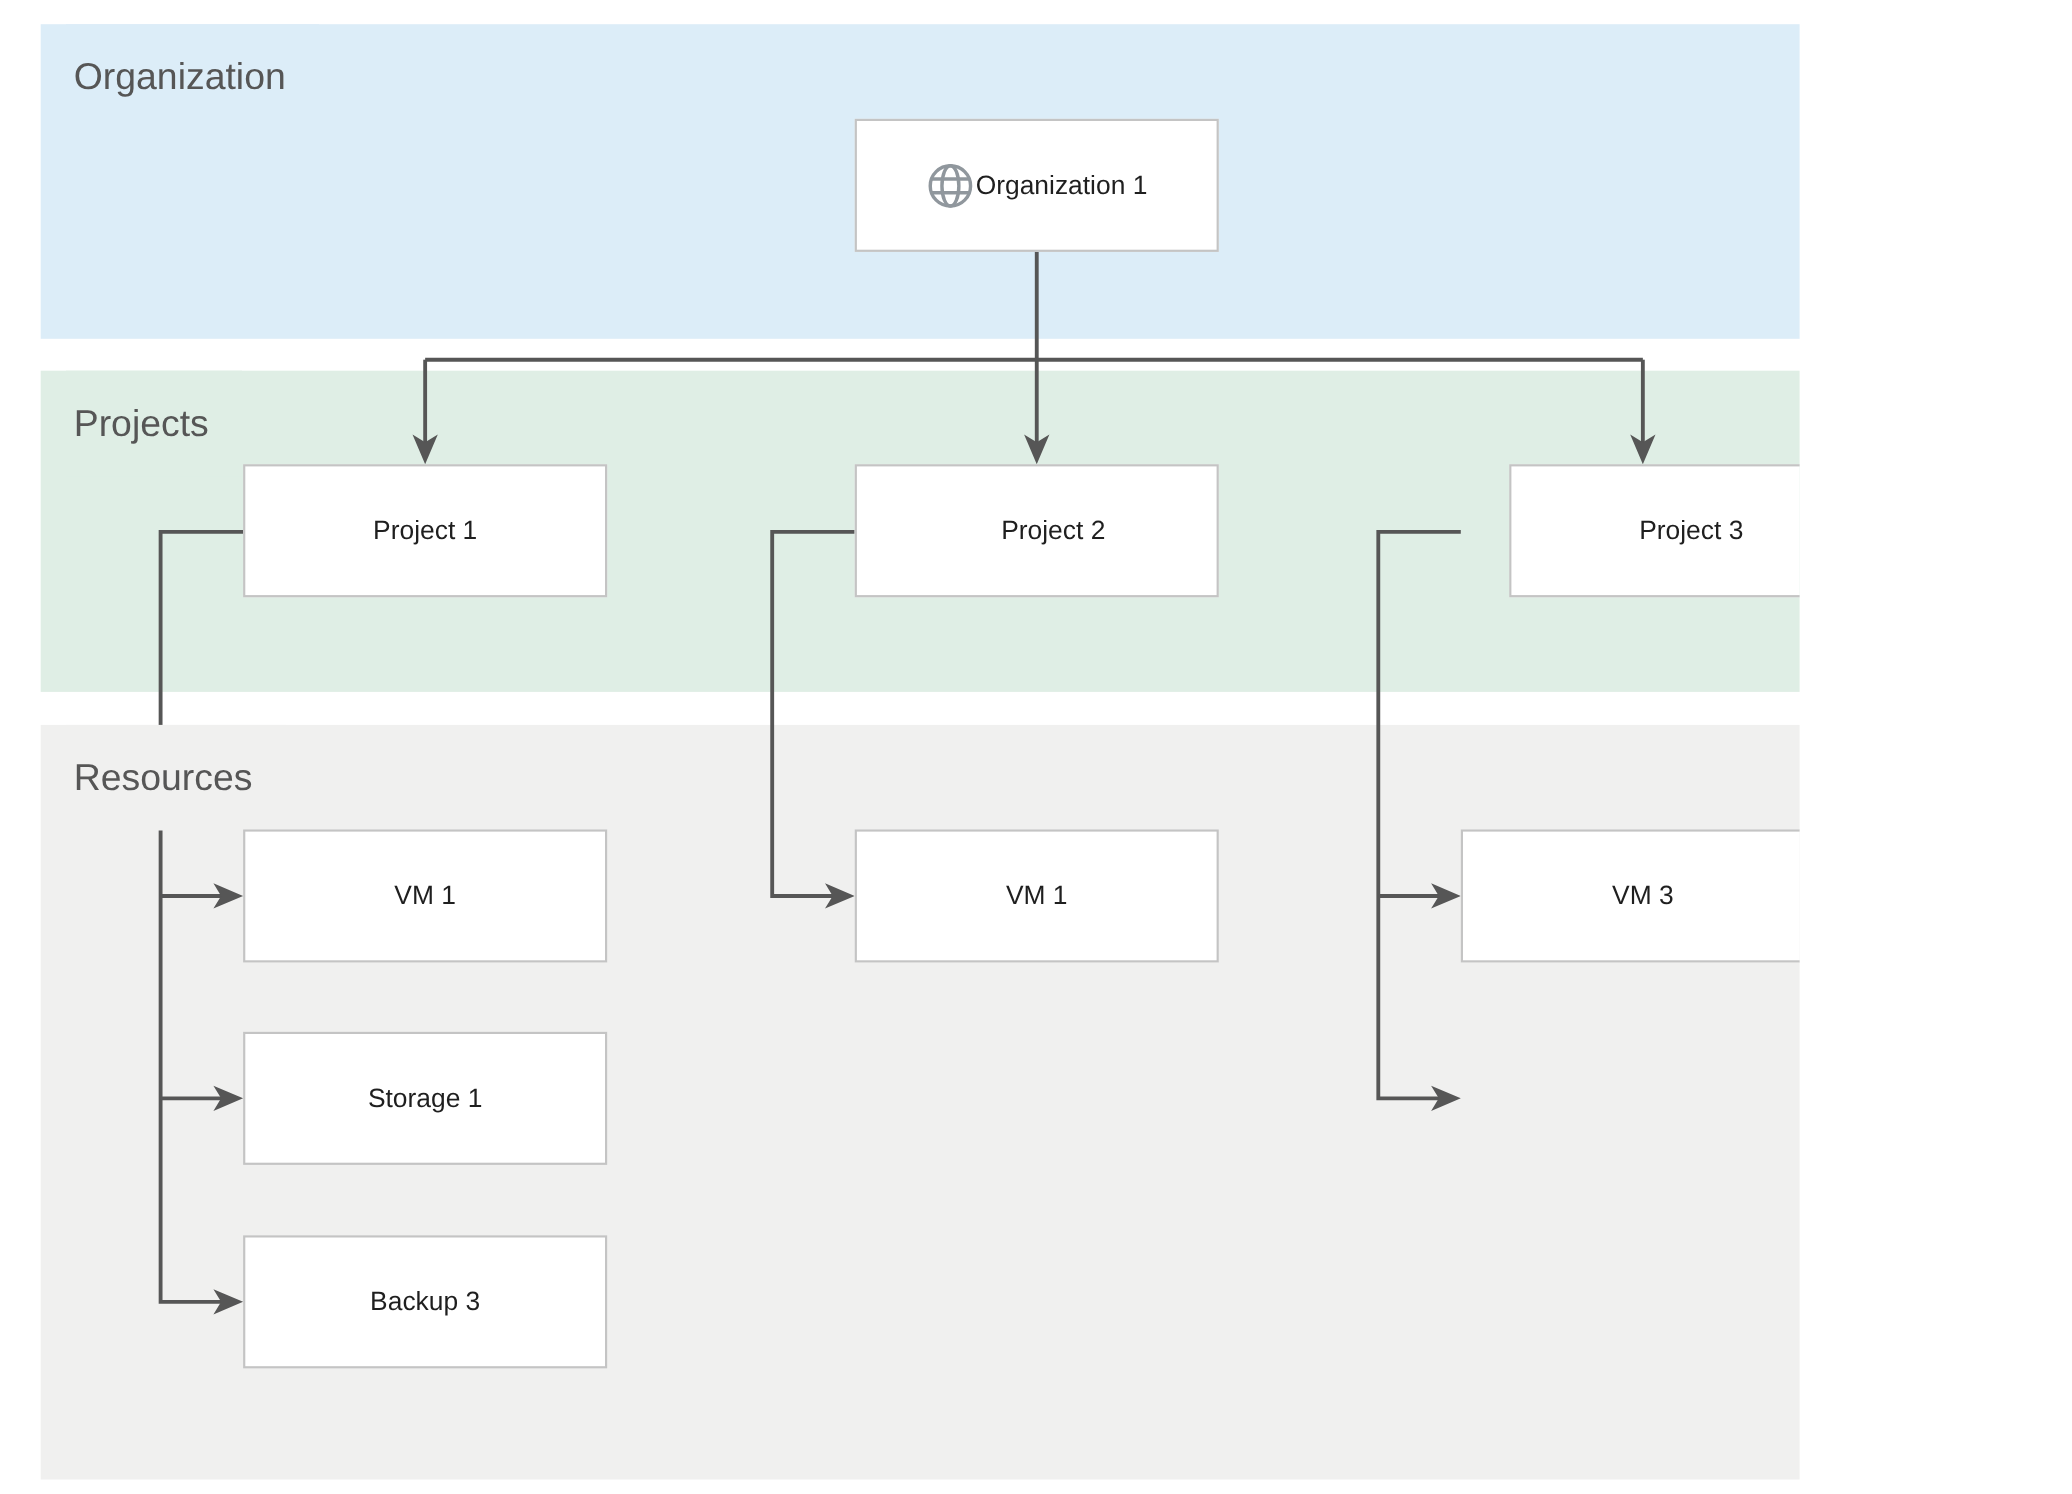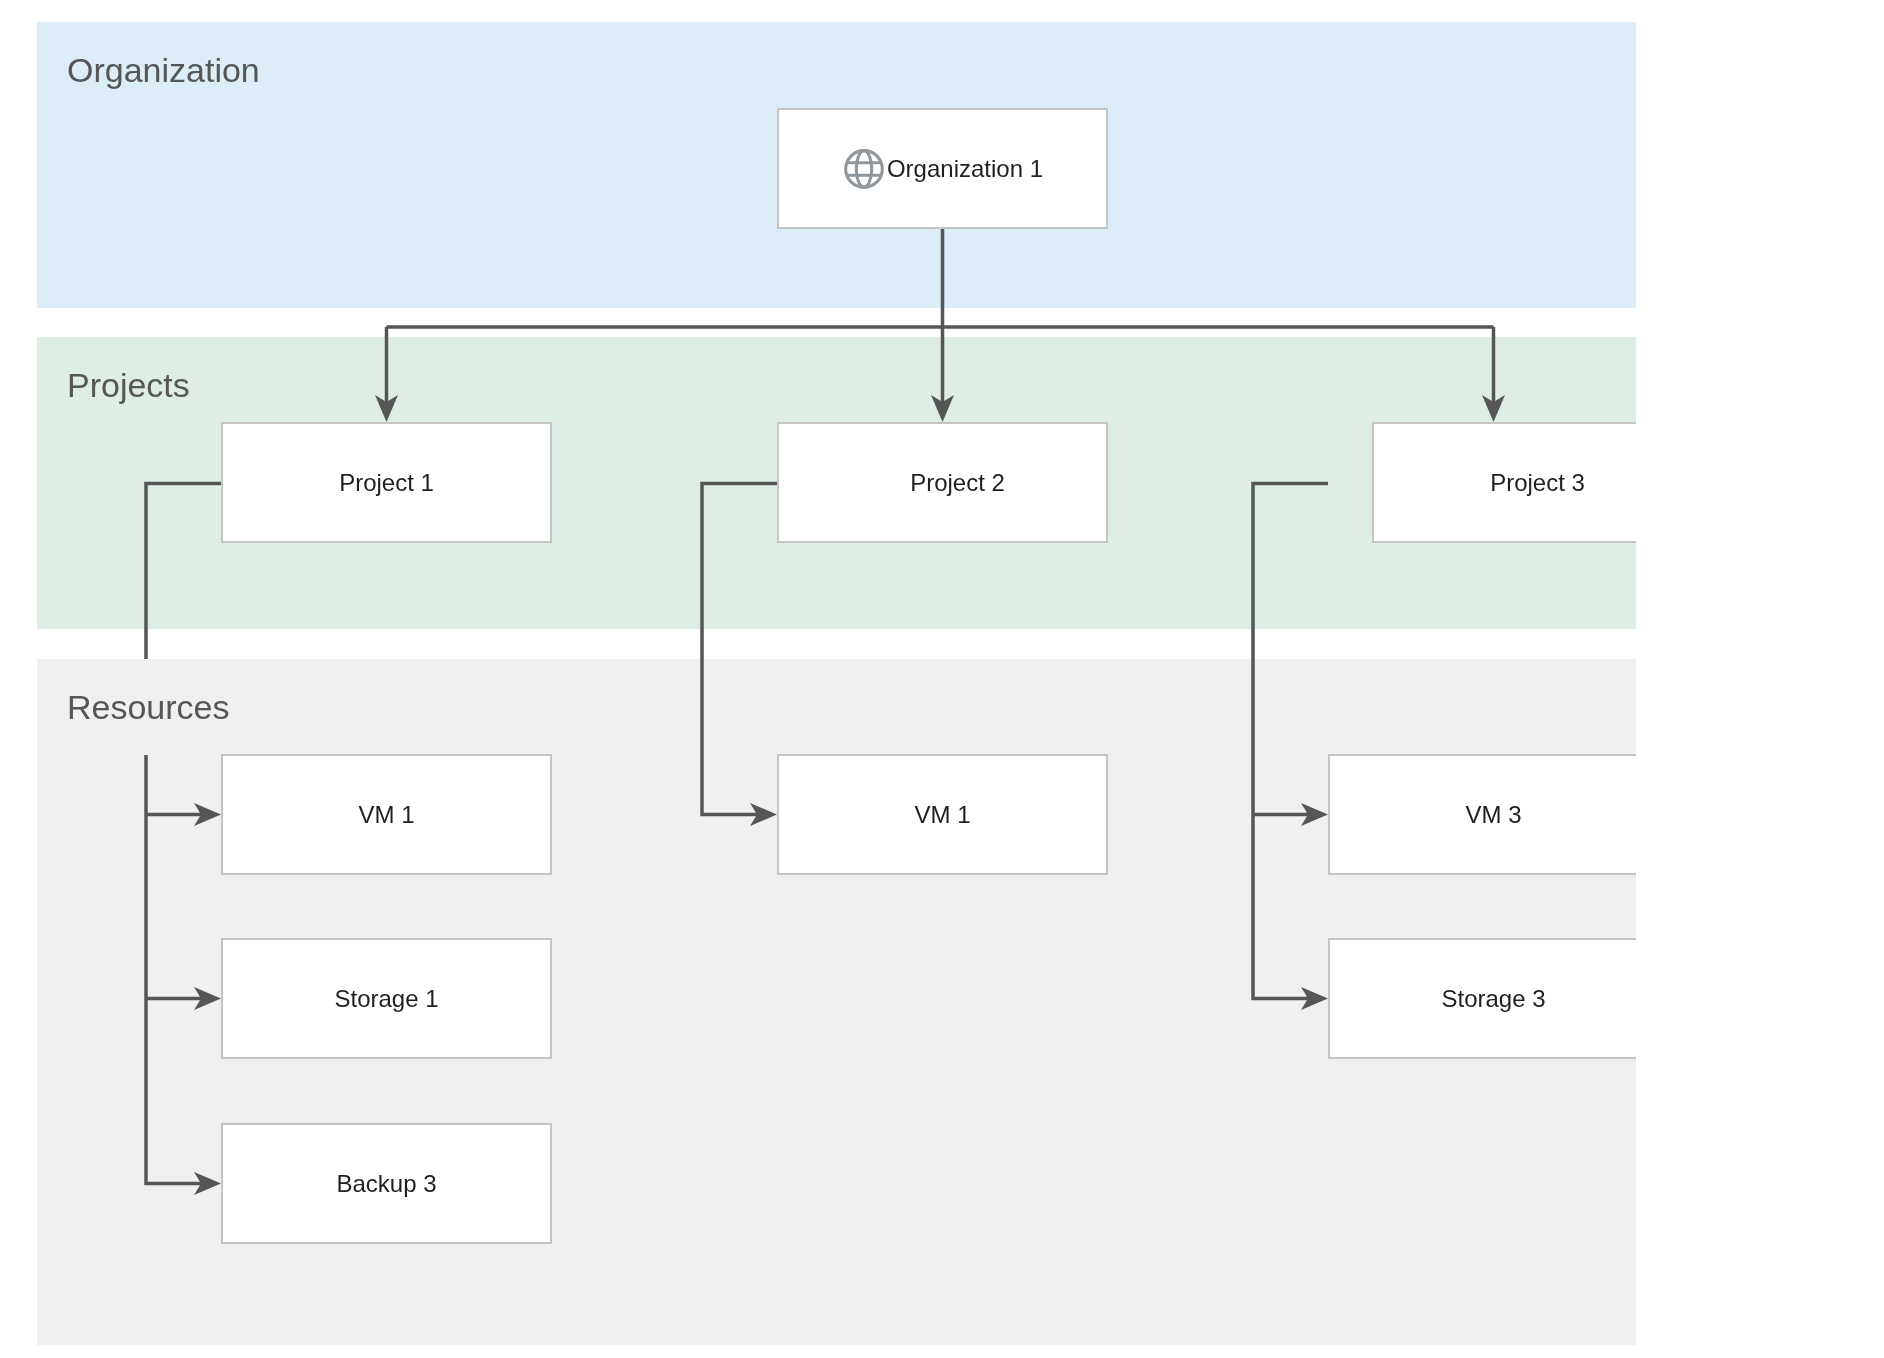--- a/index.html
+++ b/index.html
@@ -177,17 +177,14 @@
   </div>
   <div class="node node-backup1">
     <span class="node-label">Backup 3</span>
   </div>
   <div class="node node-vm2">
     <span class="node-label">VM 1</span>
   </div>
   <div class="node node-vm3">
     <span class="node-label">VM 3</span>
   </div>
-  <div class="node node-storage3">
-    <span class="node-label">Storage 3</span>
-  </div>
 
 </div>
 
 </body></html>

